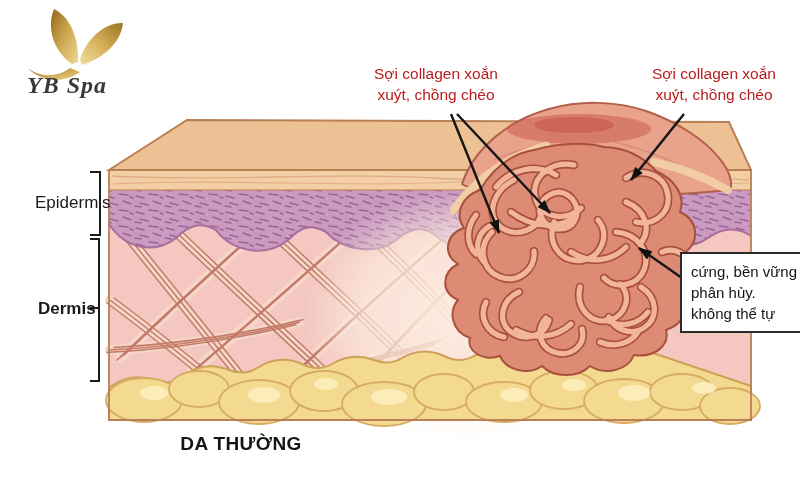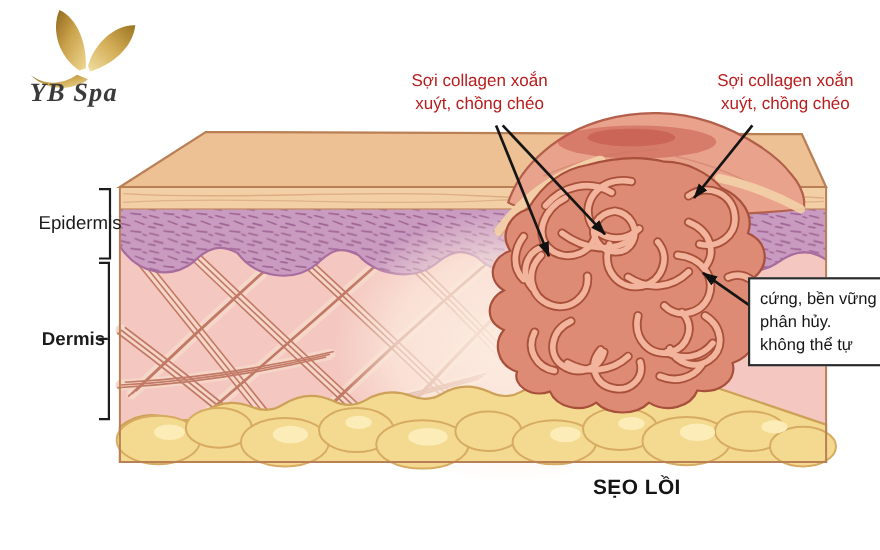--- a/index.html
+++ b/index.html
@@ -176,15 +176,15 @@
     <div>Sợi collagen xoắn</div>
     <div>xuýt, chồng chéo</div>
   </div>
 
   <div class="keloid-box">
     <div>cứng, bền vững</div>
     <div>phân hủy.</div>
     <div>không thể tự</div>
   </div>
 
-  <div class="lbl caption" style="left:485px;top:433px;width:160px;">SẸO LỒI</div>
+  <div class="lbl caption" style="left:147px;top:433px;width:160px;">DA THƯỜNG</div>
 
 </div>
 
 </body></html>

